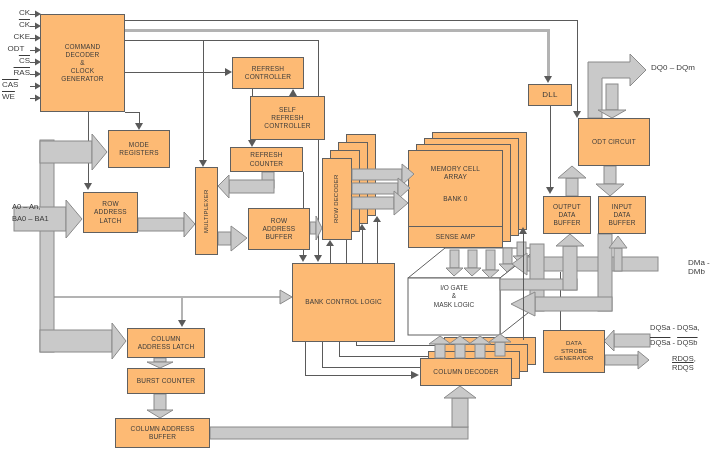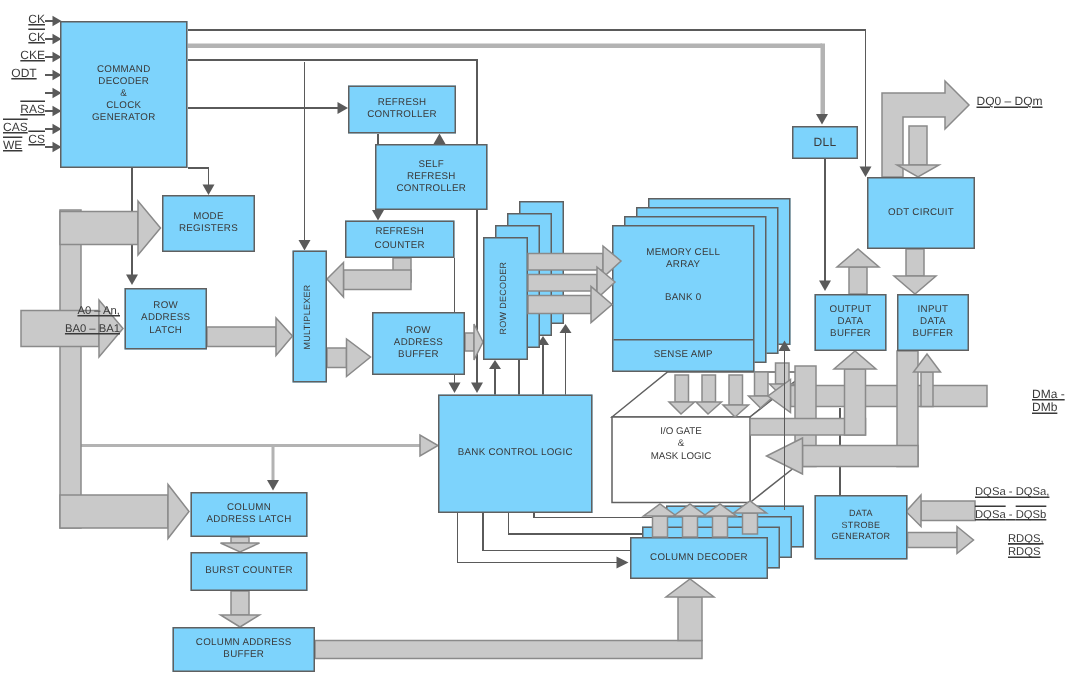--- a/index.html
+++ b/index.html
@@ -9,26 +9,26 @@
   html,body{margin:0;padding:0;background:var(--bg);}
   #stage{position:relative;width:715px;height:453px;background:var(--bg);
          font-family:"Liberation Sans",sans-serif;color:var(--txt);overflow:hidden;}
   svg.layer{position:absolute;left:0;top:0;width:715px;height:453px;pointer-events:none;}
   #connect{z-index:1;} #over{z-index:3;}
   .tl{stroke:var(--line);stroke-width:1;fill:none;shape-rendering:crispEdges;}
   .th{fill:var(--line);stroke:none;}
   .bus rect,.bus polygon{fill:var(--busf);stroke:var(--busb);stroke-width:1;}
   .gl{fill:var(--grayln);stroke:none;}
   .white3d{fill:#ffffff;stroke:var(--boxb);stroke-width:1;}
-  .box{position:absolute;background:#7dd3fc;border:1px solid var(--boxb);z-index:2;
+  .box{position:absolute;background:#fdba74;border:1px solid var(--boxb);z-index:2;
        display:flex;align-items:center;justify-content:center;text-align:center;
        white-space:pre-line;font-size:6.5px;line-height:1.25;letter-spacing:.2px;box-sizing:border-box;}
   .plain{position:absolute;z-index:2;white-space:pre-line;}
   .vtext{writing-mode:vertical-rl;transform:rotate(180deg);}
-  .lbl{position:absolute;z-index:4;white-space:pre-line;font-size:8px;color:var(--txt);text-decoration:underline;}
+  .lbl{position:absolute;z-index:4;white-space:pre-line;font-size:8px;color:var(--txt);}
   .ov{text-decoration:overline;}
   .bankfront{z-index:2;}
   .divider{position:absolute;left:0;right:0;border-top:1px solid var(--boxb);}
 </style>
 </head>
 <body>
 
 <div id="stage">
 
   <svg id="connect" class="layer">
@@ -256,26 +256,26 @@
     <g>
       <line class="tl" x1="523" y1="340" x2="523" y2="234"></line>
       <polygon class="th" points="519,234 527,234 523,227"></polygon>
     </g>
   </svg>
 
   <div class="lbl" style="left:2px;top:8px;width:28px;text-align:right;"><span>CK</span></div>
   <div class="lbl" style="left:2px;top:20px;width:28px;text-align:right;"><span class="ov">CK</span></div>
   <div class="lbl" style="left:2px;top:32px;width:28px;text-align:right;"><span>CKE</span></div>
   <div class="lbl" style="left:2px;top:44px;width:28px;text-align:center;"><span>ODT</span></div>
-  <div class="lbl" style="left:2px;top:56px;width:28px;text-align:right;margin-top:32px;"><span class="ov">CS</span></div>
+  <div class="lbl" style="left:2px;top:56px;width:28px;text-align:right;"><span class="ov">CS</span></div>
   <div class="lbl" style="left:2px;top:68px;width:28px;text-align:right;"><span class="ov">RAS</span></div>
   <div class="lbl" style="left:2px;top:80px;width:28px;text-align:left;"><span class="ov">CAS</span></div>
   <div class="lbl" style="left:2px;top:92px;width:28px;"><span class="ov">WE</span></div>
 
-  <div class="lbl" style="left:12px;top:201px;width:68px;text-align:right;font-size:7.5px;line-height:12px;">A0 – An,
+  <div class="lbl" style="left:12px;top:201px;width:68px;text-align:left;font-size:7.5px;line-height:12px;">A0 – An,
 BA0 – BA1</div>
   <div class="lbl" style="left:651px;top:63px;">DQ0 – DQm</div>
   <div class="lbl" style="left:688px;top:258px;">DMa - DMb</div>
   <div class="lbl" style="left:650px;top:323px;font-size:7.5px;">DQSa - DQSa,</div>
   <div class="lbl" style="left:650px;top:338px;font-size:7.5px;"><span class="ov">DQSa</span><span> - </span><span class="ov">DQSb</span></div>
   <div class="lbl" style="left:652px;top:354px;font-size:7.5px;padding-left:20px;"><span>RDQS, </span><span class="ov">RDQS</span></div>
 
 </div>
 
 </body></html>

